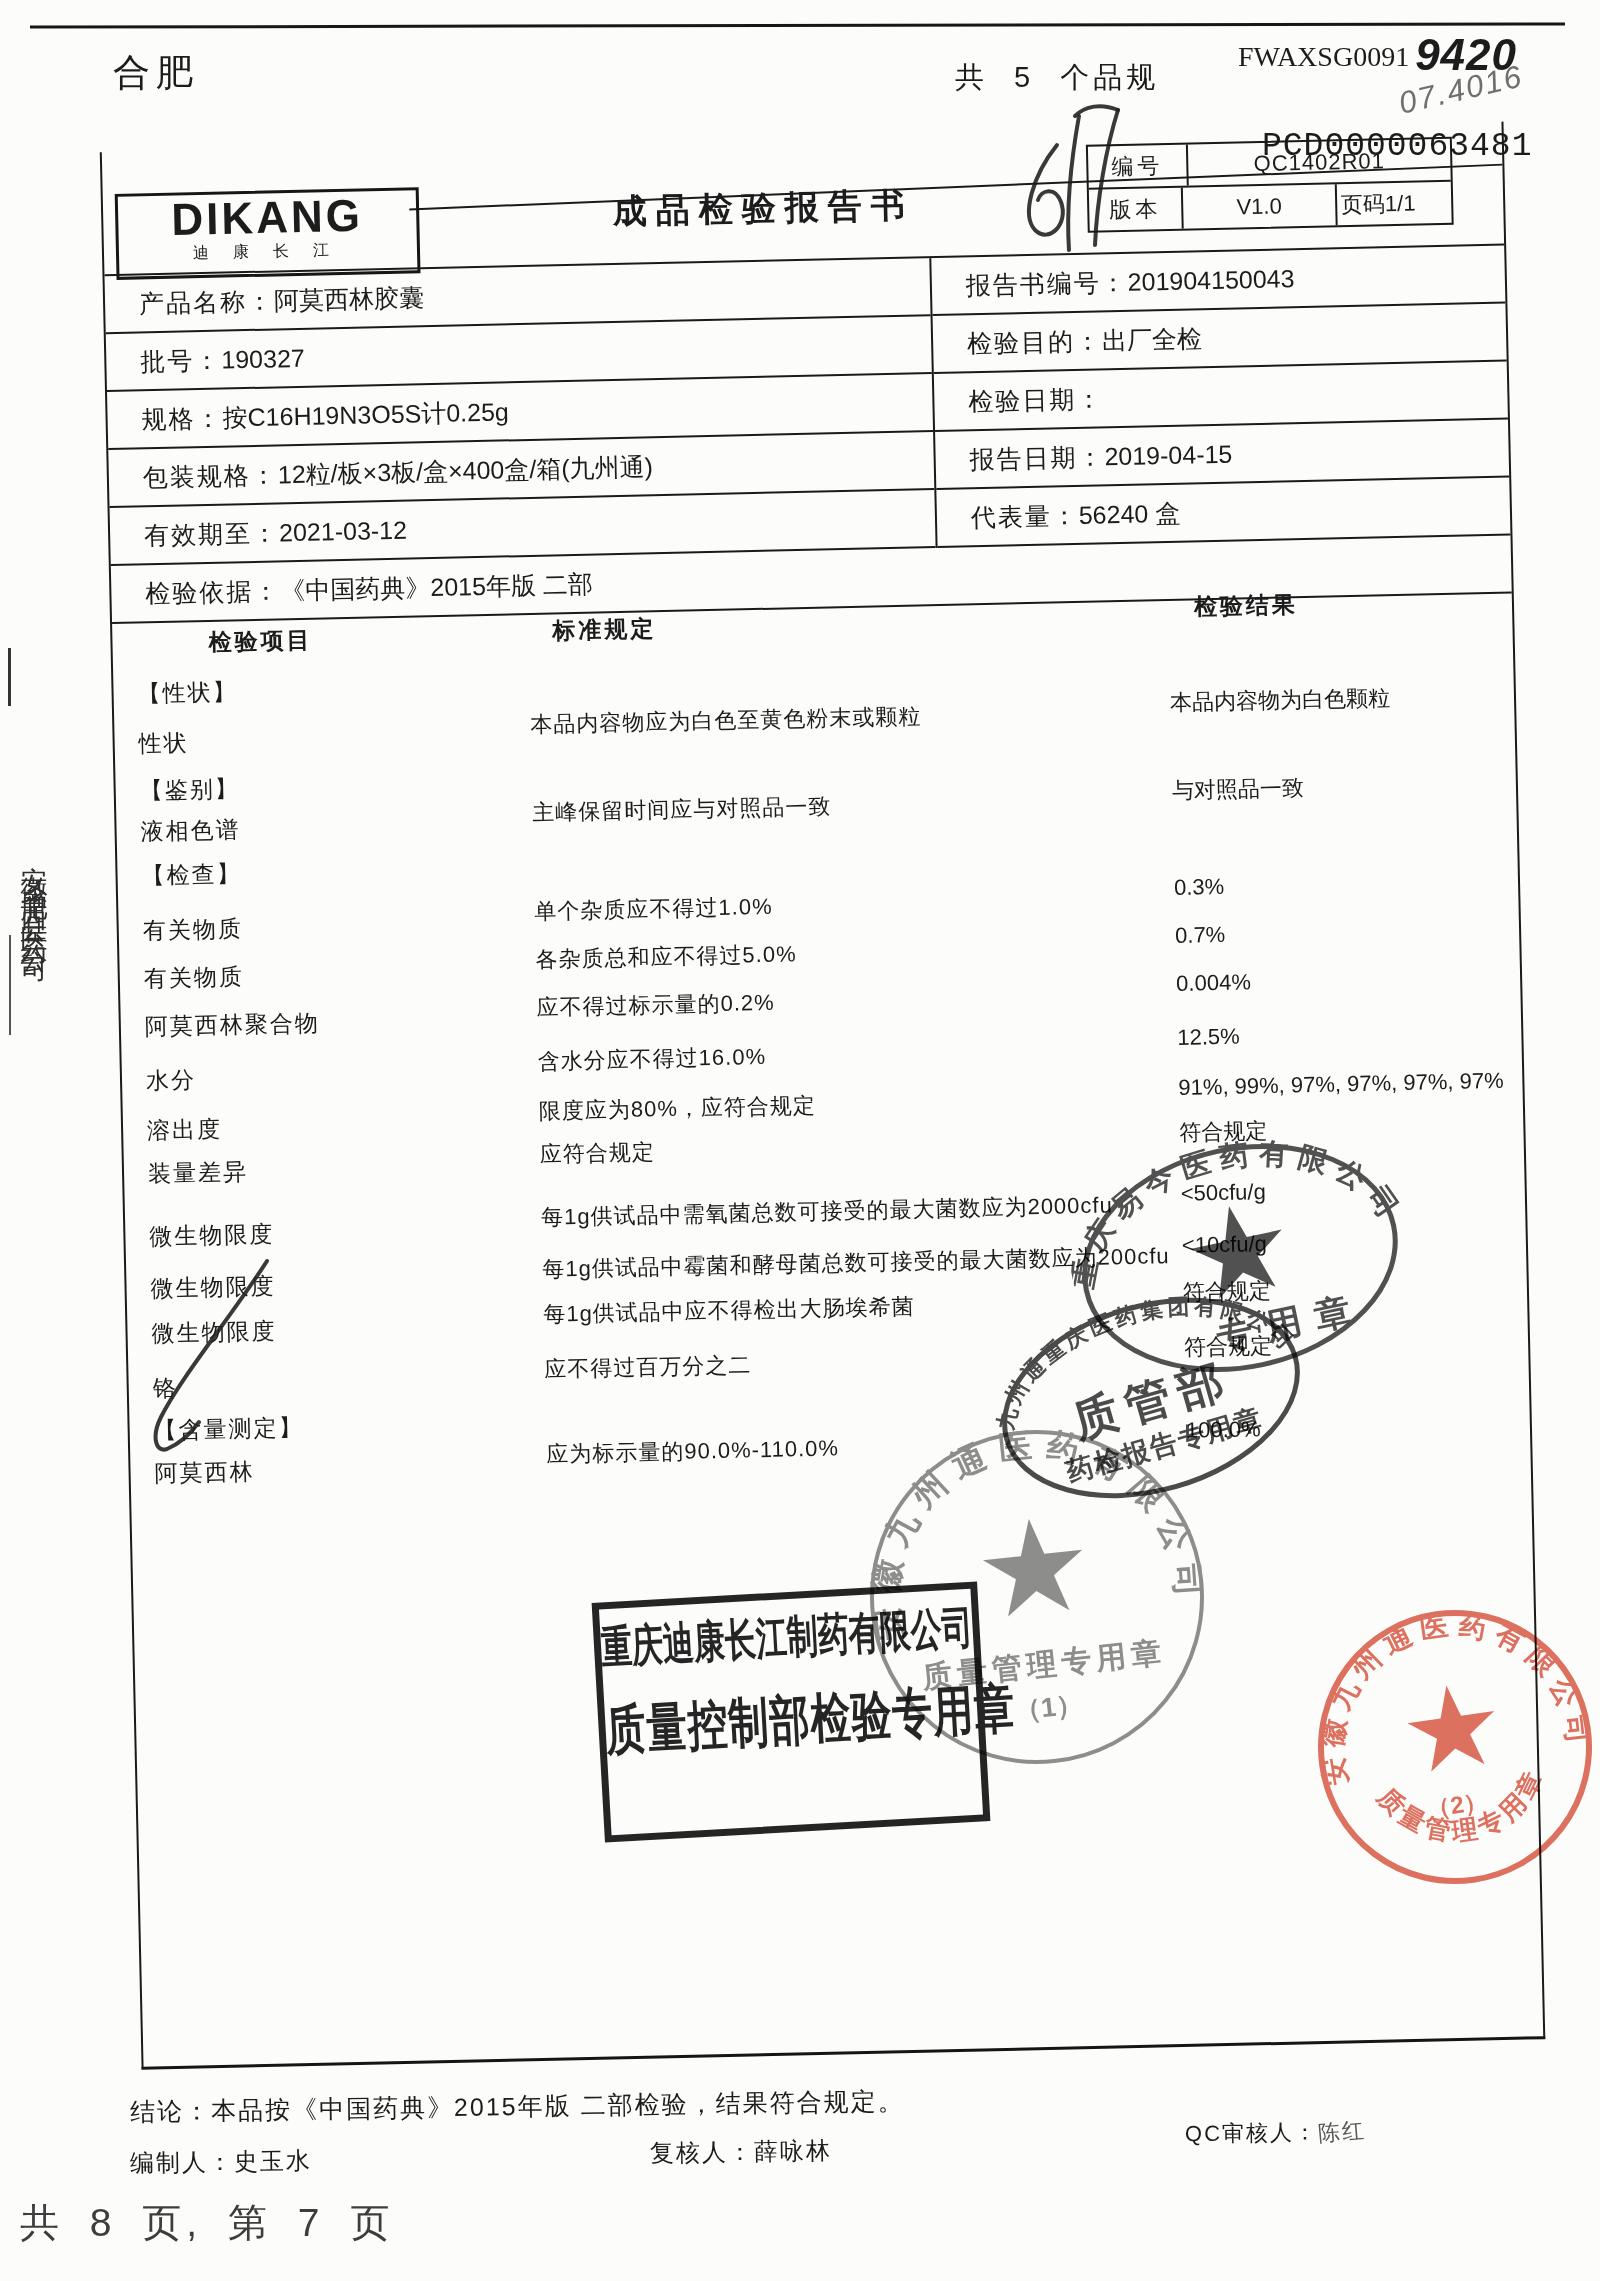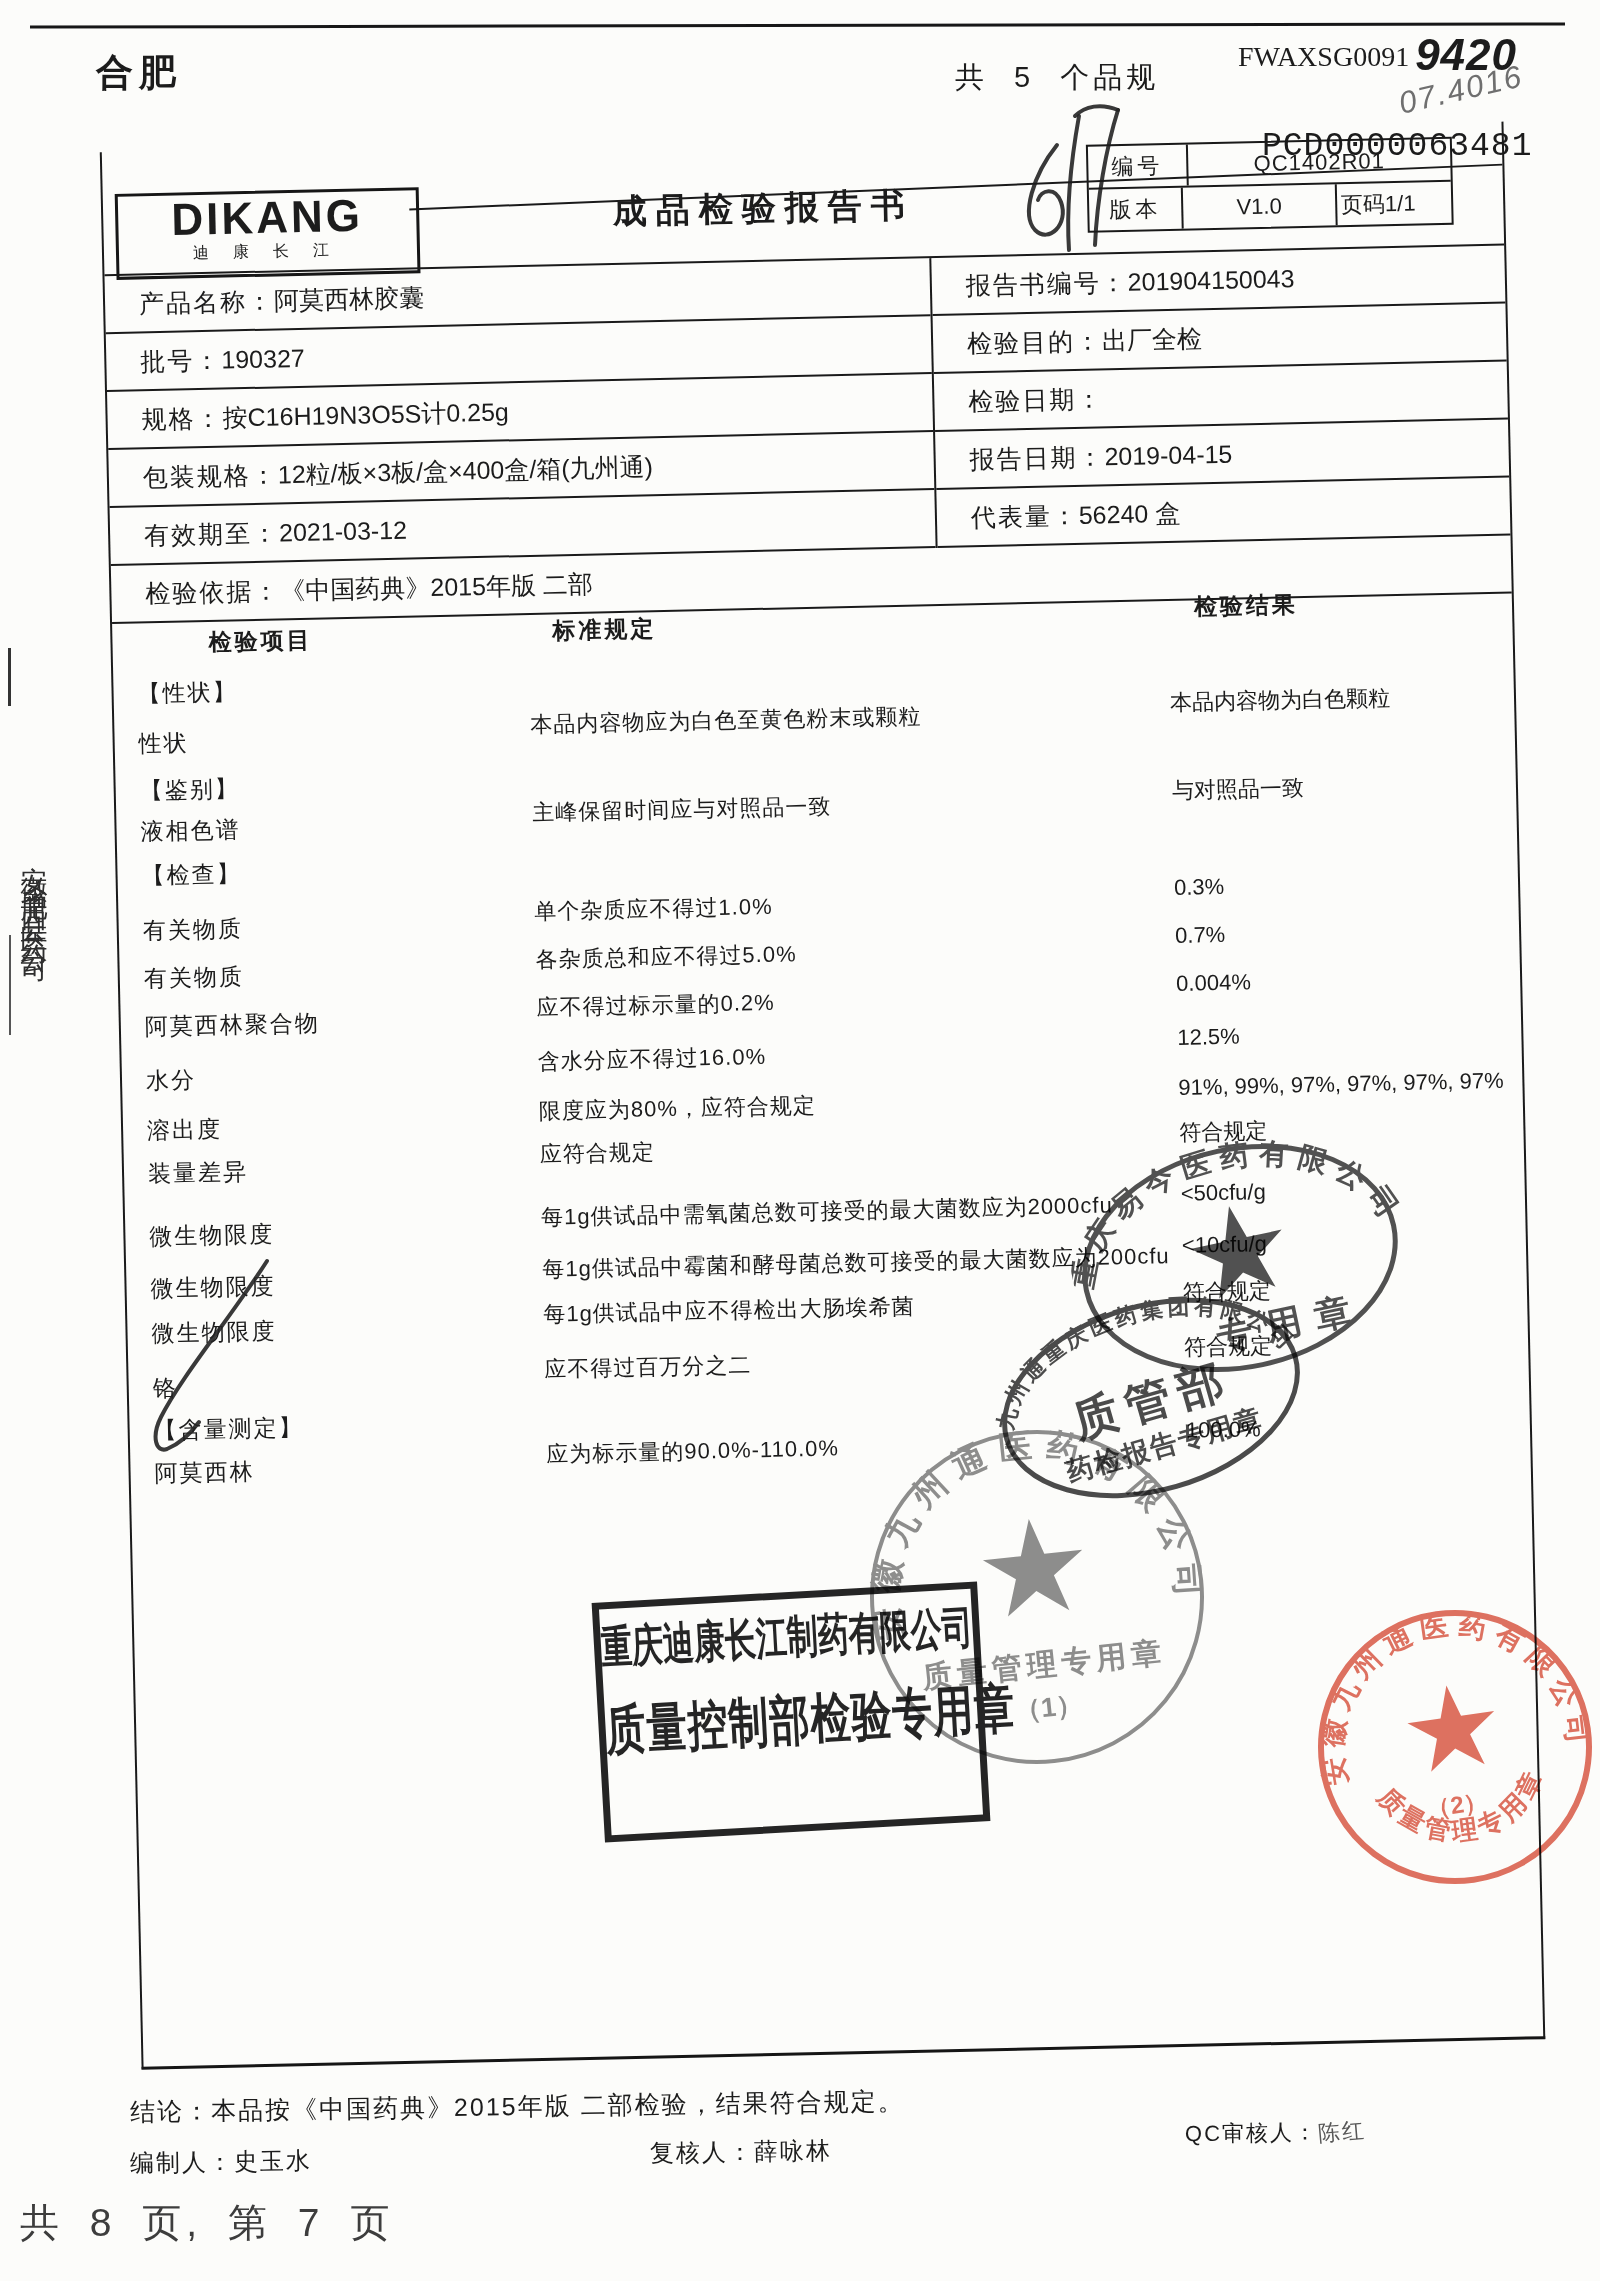--- a/index.html
+++ b/index.html
@@ -6,21 +6,21 @@
   body{
     width:1600px;height:2281px;position:relative;overflow:hidden;
     background:#fcfcfa;color:#1c1c1c;
     font-family:"Liberation Sans","DejaVu Sans",sans-serif;
   }
   .abs{position:absolute;}
   
   .topline{left:30px;top:24px;width:1535px;height:3px;background:#171717;transform:rotate(-.12deg);}
   .left-art1{left:8px;top:648px;width:3px;height:58px;background:#333;}
   .left-art2{left:9px;top:935px;width:2px;height:100px;background:#555;}
-  .hefei{left:96px;top:48px;font-size:37px;font-weight:700;letter-spacing:6px;}
+  .hefei{left:113px;top:48px;font-size:37px;font-weight:400;letter-spacing:6px;}
   .speccount{left:955px;top:58px;font-size:29px;letter-spacing:4px;word-spacing:14px;}
   .code1{left:1238px;top:30px;font-family:"Liberation Serif","DejaVu Serif",serif;font-size:28px;}
   .code1 .b9420{font-size:44px;font-weight:800;font-family:"Liberation Sans","DejaVu Sans",sans-serif;letter-spacing:1px;vertical-align:-4px;margin-left:6px;font-style:italic;}
   .code2{left:1262px;top:80px;font-family:Liberation Mono, monospace;font-size:33px;letter-spacing:1px;margin-top:48px;}
   .hw-date{left:1398px;top:72px;font-size:31px;color:#6f6f6f;transform:rotate(-13deg);font-style:italic;letter-spacing:2px;}
   .side-text{left:16px;top:845px;writing-mode:vertical-rl;font-size:27px;letter-spacing:10px;color:#2e2e2e;}
   .footer-pages{left:20px;top:2196px;font-size:39px;color:#3d3d3d;letter-spacing:5px;word-spacing:10px;}
   
   .doc{
     left:100px;top:152px;width:1400px;height:1915px;

